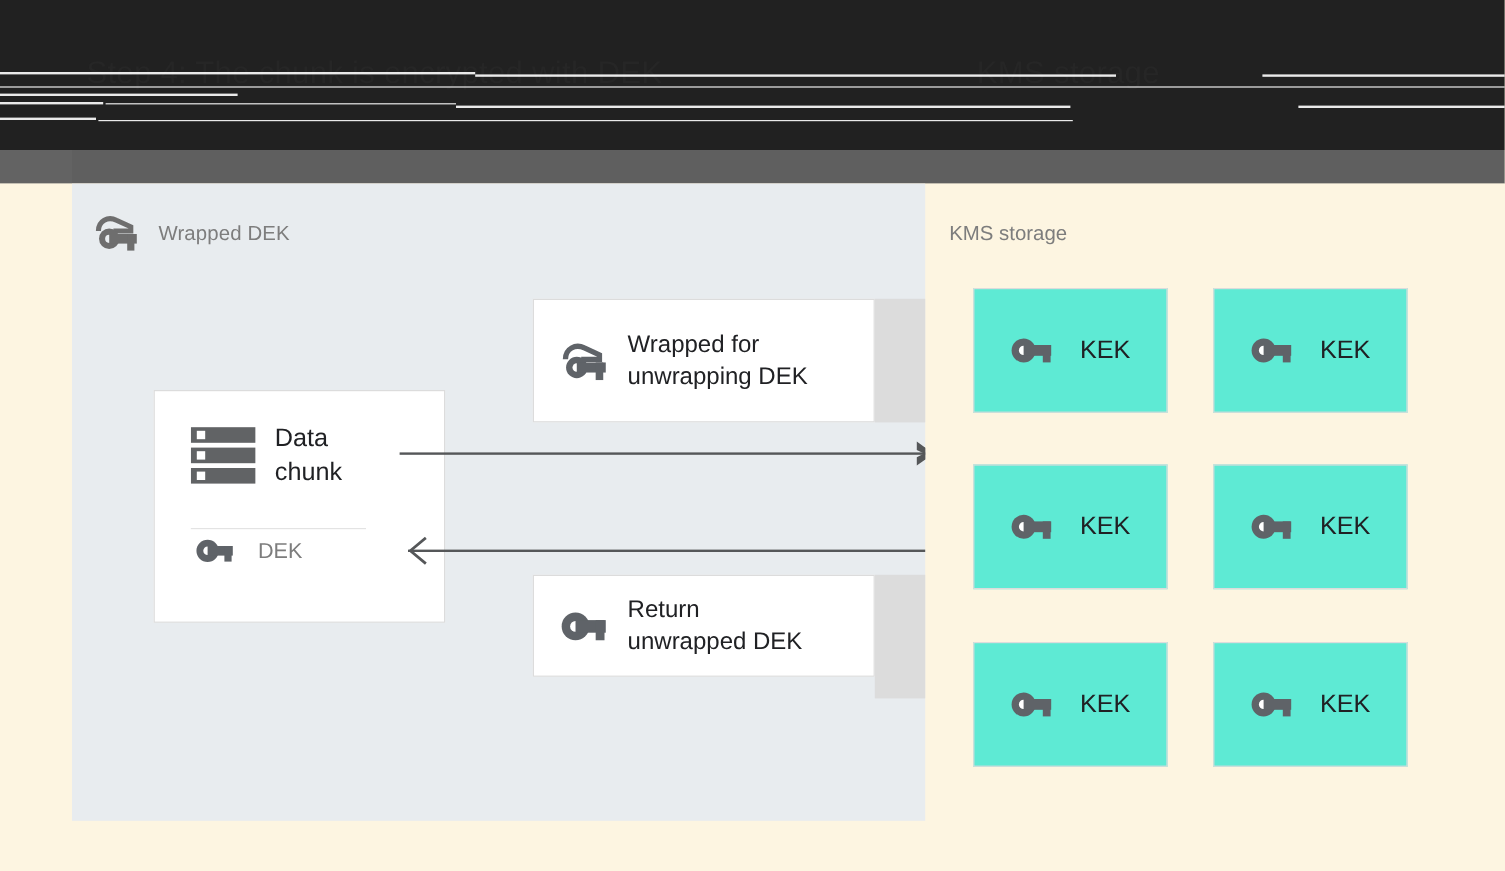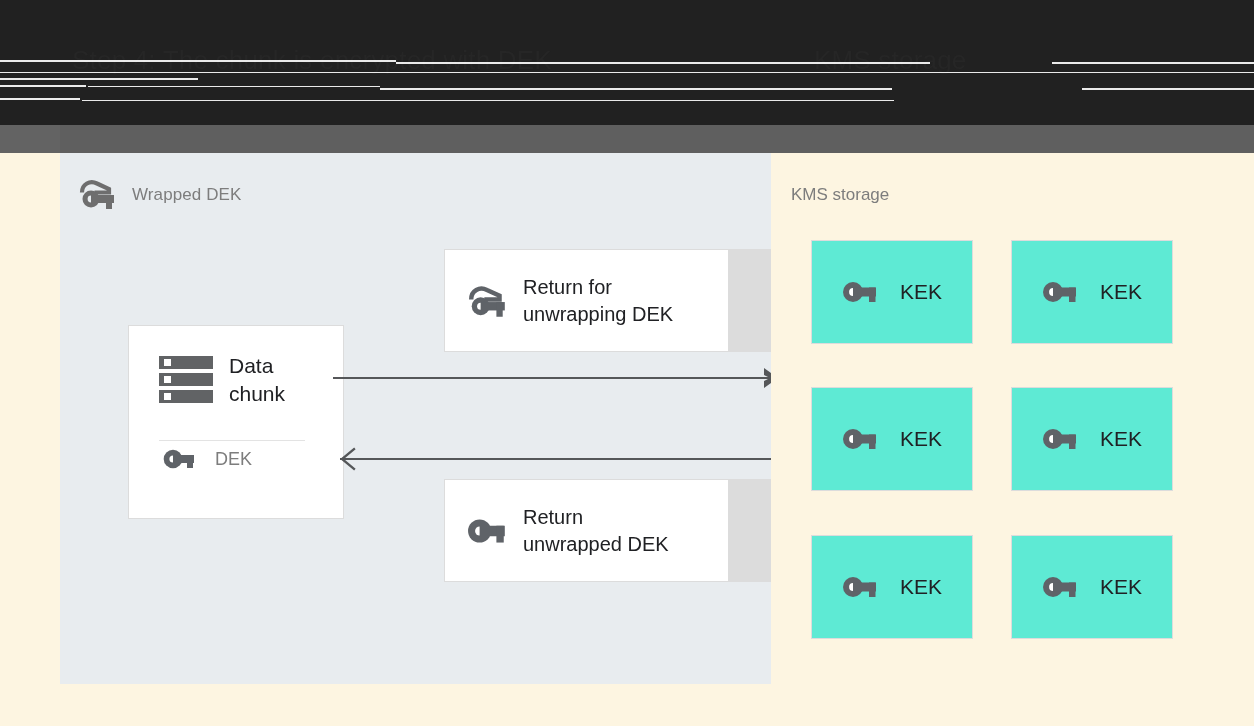--- a/index.html
+++ b/index.html
@@ -82,34 +82,34 @@
     position:absolute;background:#ffffff;border:1px solid #dcdcdc;
     box-sizing:border-box;
     display:flex;align-items:center;
   }
   .card-shadowpad{
     position:absolute;background:#dcdcdc;
   }
 
   .card-request{left:384px;top:96px;width:285px;height:103px;}
   .card-request-pad{left:669px;top:96px;width:50px;height:103px;}
-  .card-return{left:384px;top:326px;width:285px;height:103px;}
+  .card-return{left:384px;top:326px;width:285px;height:85px;}
   .card-return-pad{left:669px;top:326px;width:50px;height:103px;}
 
   .card-inner{
     display:flex;align-items:center;gap:14px;padding-left:22px;
   }
   .card-label{
     font-size:20px;line-height:27px;color:#202124;
     white-space:pre-line;
   }
 
   
   .card-chunk{
-    left:68px;top:172px;width:216px;height:194px;
+    left:68px;top:172px;width:243px;height:194px;
     display:block;padding:0;
   }
   .chunk-top{
     display:flex;align-items:center;gap:16px;
     padding:26px 0 0 30px;
   }
   .chunk-top .card-label{font-size:21px;line-height:28px;}
   .chunk-divider{
     position:absolute;left:30px;top:114px;width:146px;height:1px;background:#e3e3e3;
   }
@@ -220,21 +220,21 @@
         <div class="card-inner">
           <span>
             <svg width="42" height="32" viewBox="0 0 40 30">
               <path d="M4 13.5 C4 5 12 1 19 4.5 L31 10 L31 13.5 L16.5 13.5" fill="none" stroke="#5f6368" stroke-width="4.2"></path>
               <circle cx="13" cy="20" r="8.5" fill="#5f6368"></circle>
               <circle cx="13" cy="20" r="3.4" fill="#ffffff"></circle>
               <rect x="13" y="16" width="23" height="8" fill="#5f6368"></rect>
               <rect x="28" y="16" width="6" height="14" fill="#5f6368"></rect>
             </svg>
           </span>
-          <span class="card-label">Return for
+          <span class="card-label">Wrapped for
 unwrapping DEK</span>
         </div>
       </div>
 
       <div class="card-shadowpad card-return-pad"></div>
       <div class="card card-return">
         <div class="card-inner">
           <span>
             <svg width="42" height="30" viewBox="0 0 40 28">
               <circle cx="12" cy="14" r="11" fill="#5f6368"></circle>

